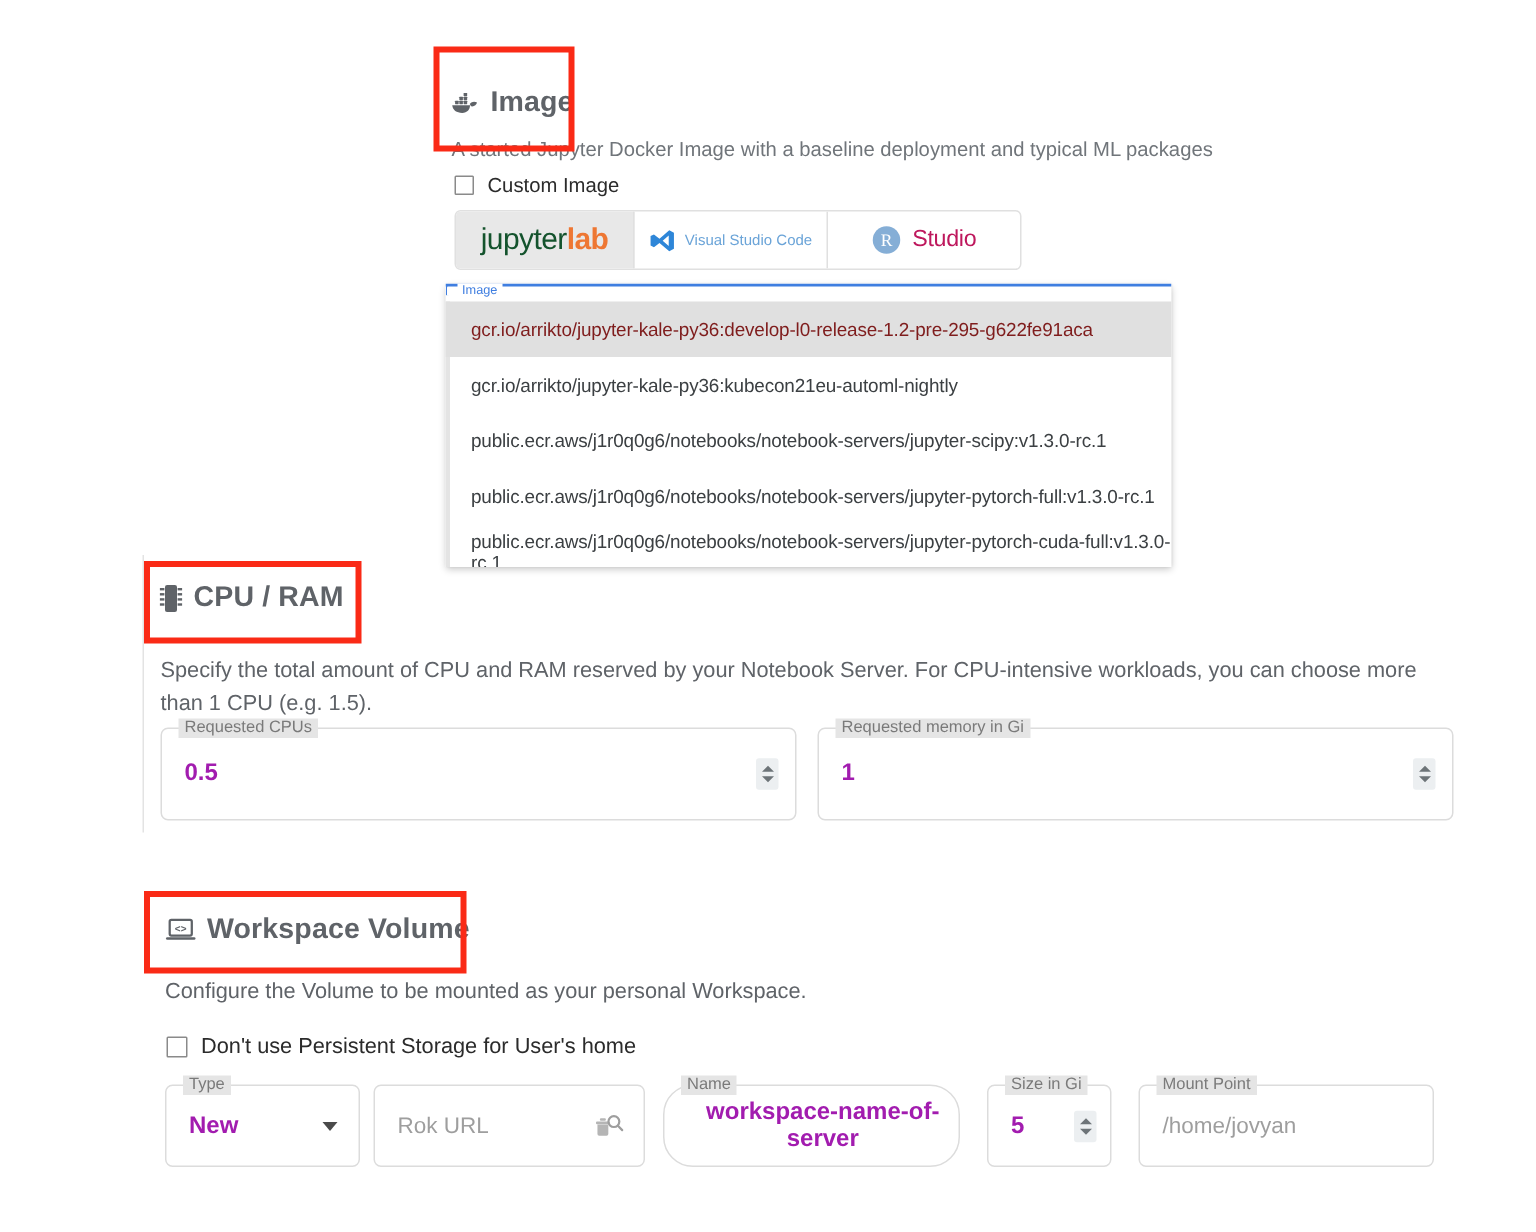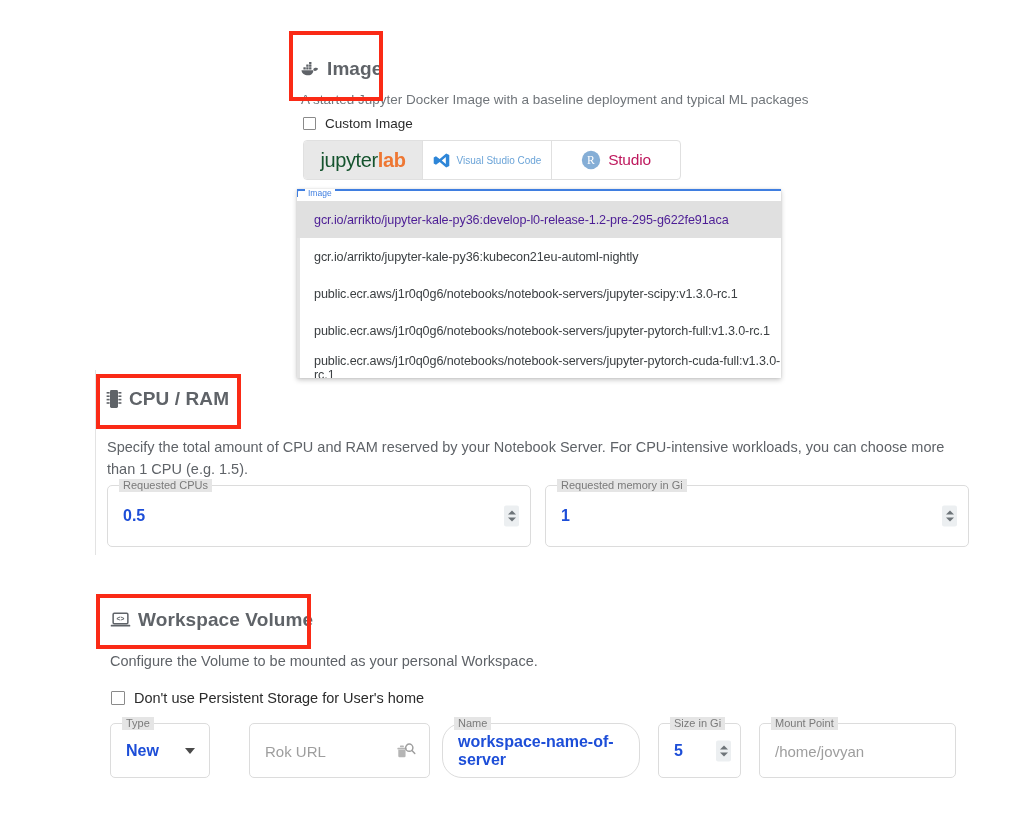--- a/index.html
+++ b/index.html
@@ -131,21 +131,21 @@
     display: flex;
     align-items: center;
     padding-left: 17px;
     font-size: 12.6px;
     color: #3c4043;
     letter-spacing: -.1px;
     box-sizing: border-box;
   }
   .dd-item.active {
     background: #e0e0e0;
-    color: #4c1d95;
+    color: #7f1d1d;
   }
   .dd-scroll-track {
     position: absolute;
     left: 0; top: 12px; bottom: 0;
     width: 3px;
     background: #e4e4e4;
   }
 
   
   .mfield {
@@ -166,21 +166,22 @@
     line-height: 13px;
     white-space: nowrap;
   }
   .mfield .value {
     position: absolute;
     left: 15px;
     top: 50%;
     transform: translateY(-50%);
     font-size: 16px;
     font-weight: bold;
-    color: #1d4ed8;
+    color: #a21caf;
+    text-align: center;
   }
   .mfield .value.small { font-size: 16px; }
   .mfield .ph {
     position: absolute;
     left: 15px;
     top: 50%;
     transform: translateY(-50%);
     font-size: 15px;
     color: #9e9e9e;
     font-weight: normal;
@@ -362,21 +363,21 @@
 
 <div class="abs" style="left:110px; top:653px; width:700px; font-size:14.5px; color:#5f6368;">Configure the Volume to be mounted as your personal Workspace.</div>
 
 <div class="abs" style="left:111px; top:690px;">
   <div class="cbrow" style="font-size:14.5px;">
     <span class="cbox" style="width:14px;height:14px;"></span>
     <span>Don't use Persistent Storage for User's home</span>
   </div>
 </div>
 
-<div class="mfield" style="left:110px; top:723px; width:100px; height:55px;">
+<div class="mfield" style="left:110px; top:723px; width:130px; height:55px;">
   <span class="legend">Type</span>
   <span class="value small">New</span>
   <span class="caret-dn"></span>
 </div>
 
 <div class="mfield" style="left:249px; top:723px; width:181px; height:55px;">
   <span class="ph" title="Rok URL">Rok URL</span>
   <span style="position:absolute; right:13px; top:50%; transform:translateY(-50%);">
     <svg width="19" height="18" viewBox="0 0 22 20">
       <g fill="#b5b5b5">

